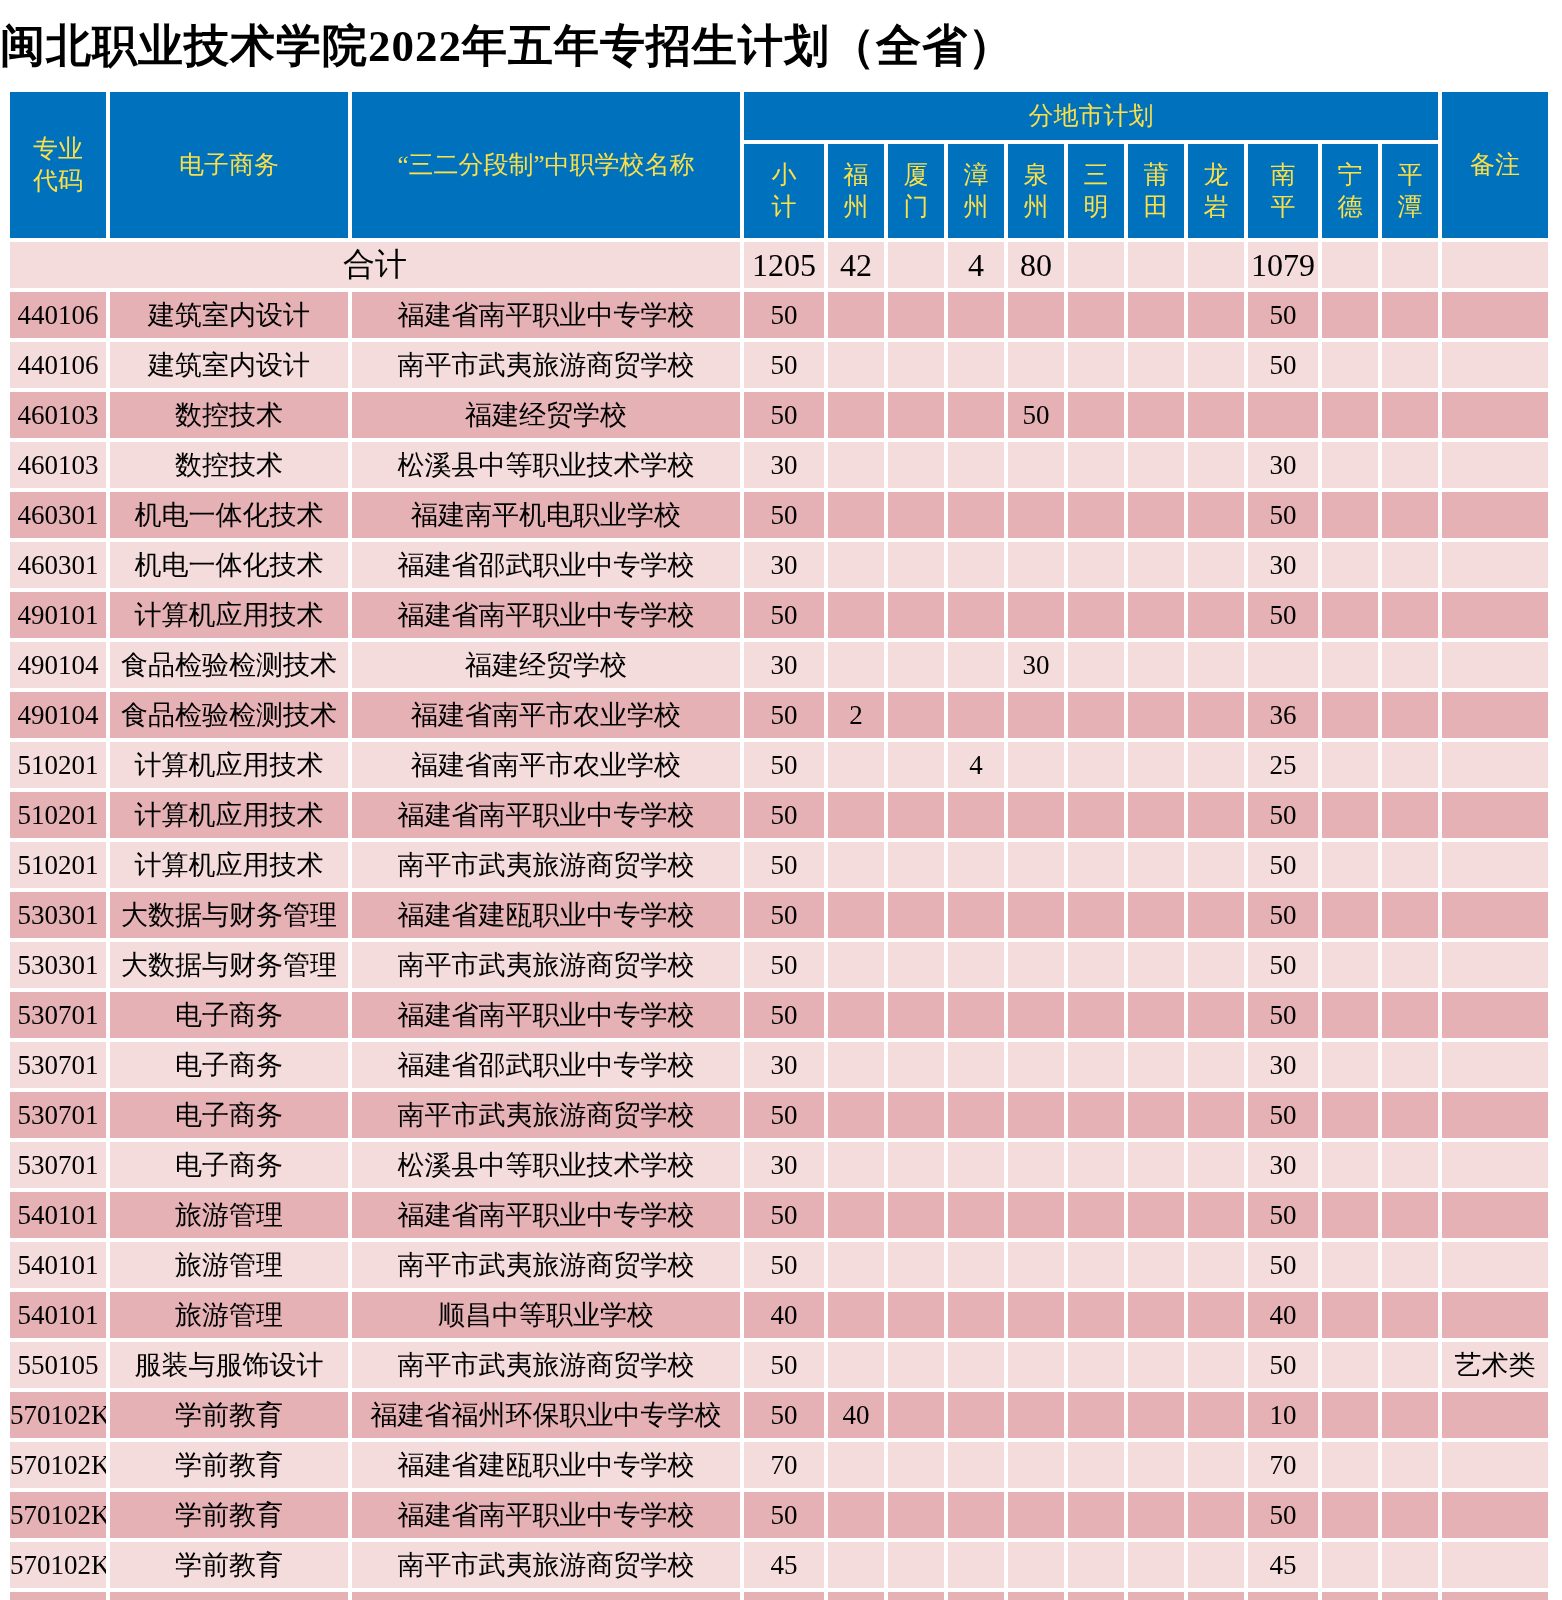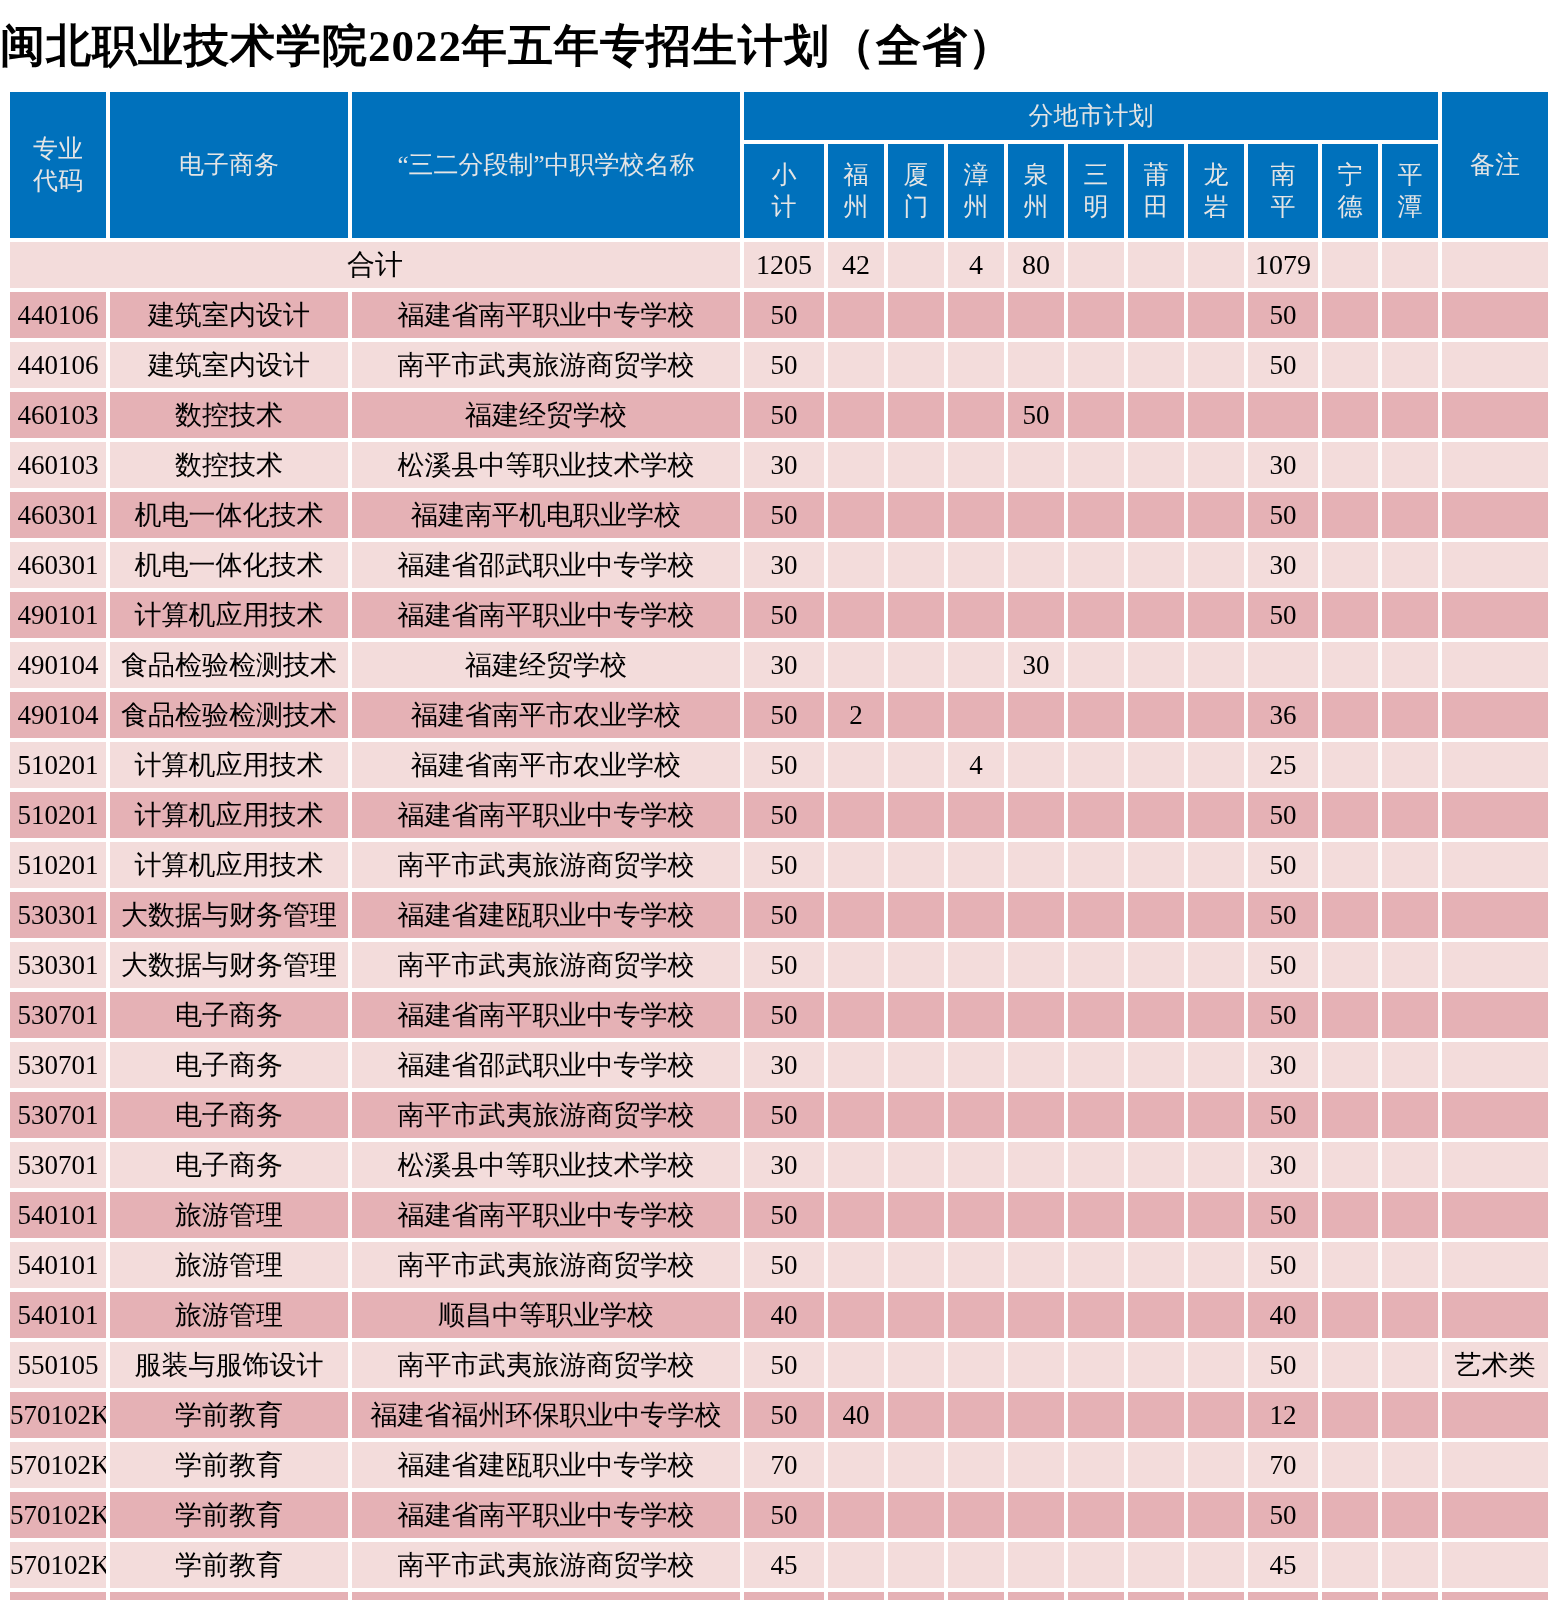--- a/index.html
+++ b/index.html
@@ -18,27 +18,27 @@
     font-size:45px;font-weight:bold;letter-spacing:1px;
   }
   table.plan{
     table-layout:fixed;border-collapse:separate;border-spacing:4px;
     width:1546px;margin-left:6px;
   }
   th,td{
     padding:0;margin:0;text-align:center;vertical-align:middle;overflow:hidden;
   }
   thead th{
-    background:var(--blue);color:#e5e5e5;font-weight:normal;
+    background:var(--blue);color:#fde047;font-weight:normal;
     font-size:25px;white-space:pre-line;line-height:32px;
   }
   tr.header-top th{height:48px;}
   tr.header-sub th{height:94px;}
   tbody td{font-size:27px;height:46px;white-space:nowrap;}
-  tr.total-row td{background:var(--row-light);font-size:28px;margin-left:23px;}
+  tr.total-row td{background:var(--row-light);font-size:32px;margin-left:23px;}
   tr.row-dark td{background:var(--row-dark);}
   tr.row-light td{background:var(--row-light);}
   tr.sliver td{height:46px;}
 </style>
 </head>
 <body>
 
 <div class="title">闽北职业技术学院2022年五年专招生计划（全省）</div>
 
 <table class="plan">
@@ -488,21 +488,21 @@
         <td>学前教育</td>
         <td>福建省福州环保职业中专学校</td>
         <td>50</td>
         <td>40</td>
         <td></td>
         <td></td>
         <td></td>
         <td></td>
         <td></td>
         <td></td>
-        <td>12</td>
+        <td>10</td>
         <td></td>
         <td></td>
         <td></td>
       </tr>
       <tr class="row-light">
         <td>570102K</td>
         <td>学前教育</td>
         <td>福建省建瓯职业中专学校</td>
         <td>70</td>
         <td></td>

